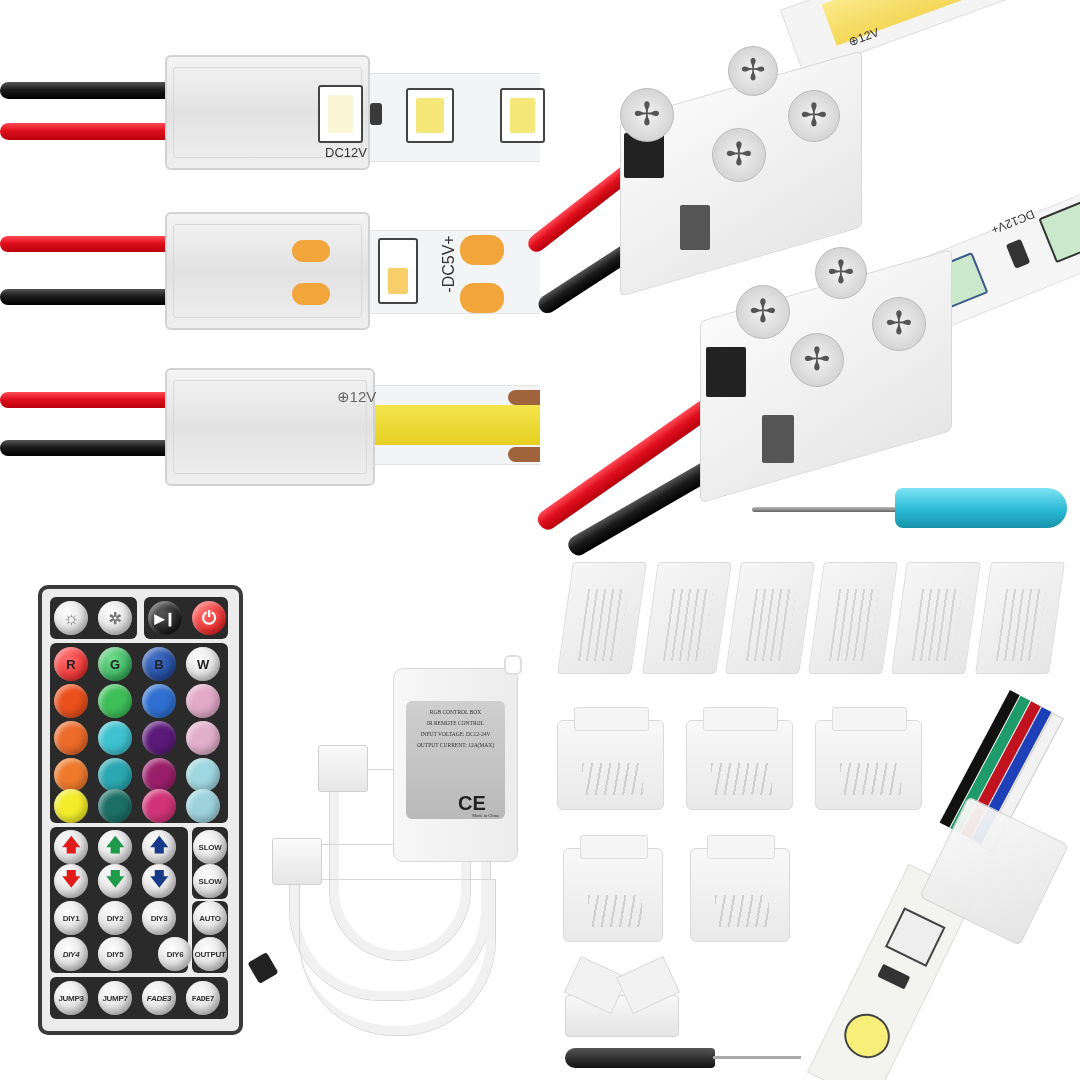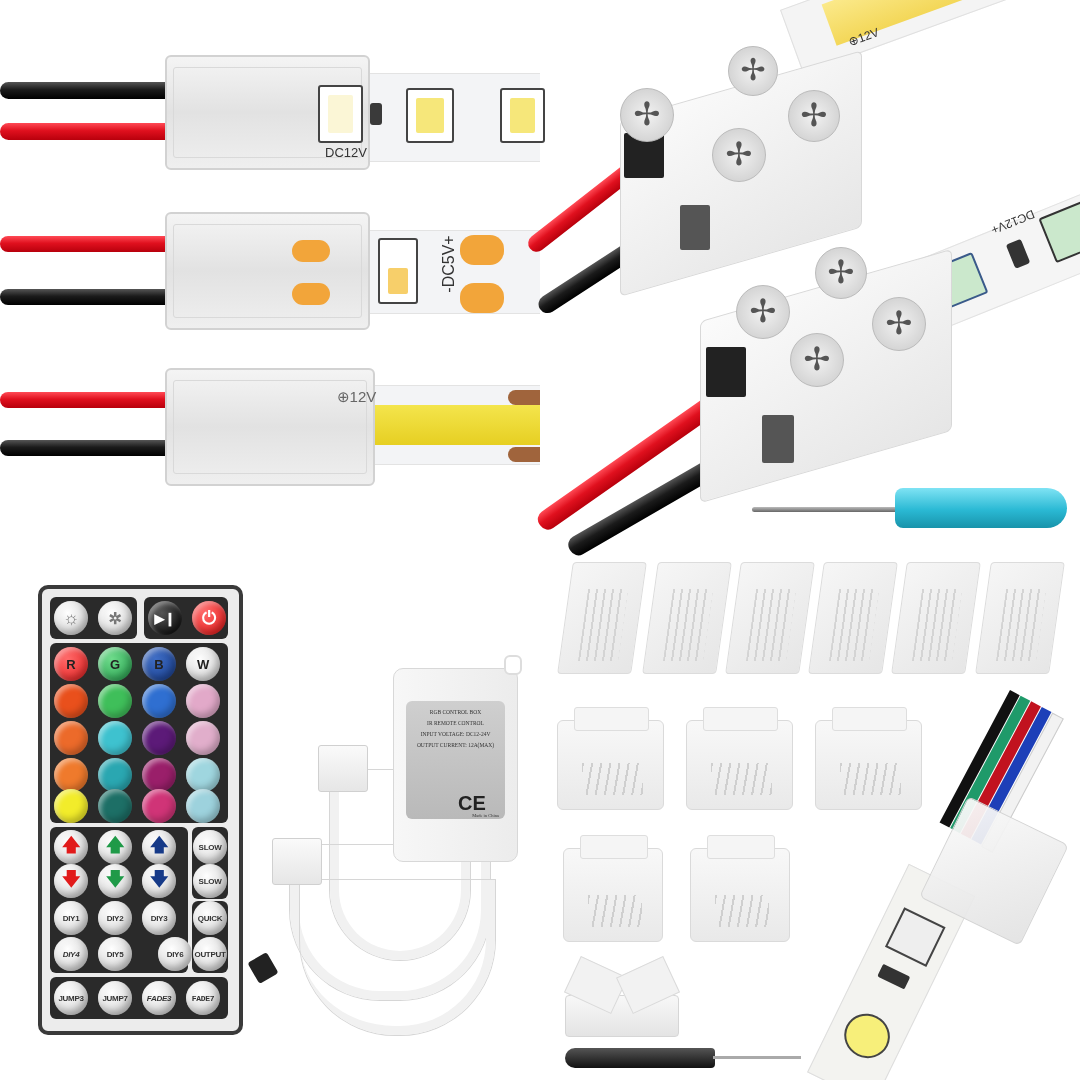--- a/index.html
+++ b/index.html
@@ -167,21 +167,21 @@
     <div class="btn white" style="left:100px;top:241px;color:#163a88;font-size:18px;">🡅</div>
     <div class="btn white" style="left:151px;top:241px;">SLOW</div>
     <div class="btn white" style="left:12px;top:275px;color:#e11a1a;font-size:18px;">🡇</div>
     <div class="btn white" style="left:56px;top:275px;color:#1f9a48;font-size:18px;">🡇</div>
     <div class="btn white" style="left:100px;top:275px;color:#163a88;font-size:18px;">🡇</div>
     <div class="btn white" style="left:151px;top:275px;">SLOW</div>
 
     <div class="btn white" style="left:12px;top:312px;">DIY1</div>
     <div class="btn white" style="left:56px;top:312px;">DIY2</div>
     <div class="btn white" style="left:100px;top:312px;">DIY3</div>
-    <div class="btn white" style="left:151px;top:312px;">QUICK</div>
+    <div class="btn white" style="left:151px;top:312px;">AUTO</div>
     <div class="btn white" style="left:12px;top:348px;font-style:italic;">DIY4</div>
     <div class="btn white" style="left:56px;top:348px;text-align:right;">DIY5</div>
     <div class="btn white" style="left:116px;top:348px;">DIY6</div>
     <div class="btn white" style="left:151px;top:348px;">OUTPUT</div>
 
     <div class="panel" style="left:8px;top:388px;width:178px;height:42px;"></div>
     <div class="btn white" style="left:12px;top:392px;">JUMP3</div>
     <div class="btn white" style="left:56px;top:392px;">JUMP7</div>
     <div class="btn white" style="left:100px;top:392px;font-style:italic;">FADE3</div>
     <div class="btn white" style="left:144px;top:392px;font-family:Liberation Mono, monospace;">FADE7</div>

